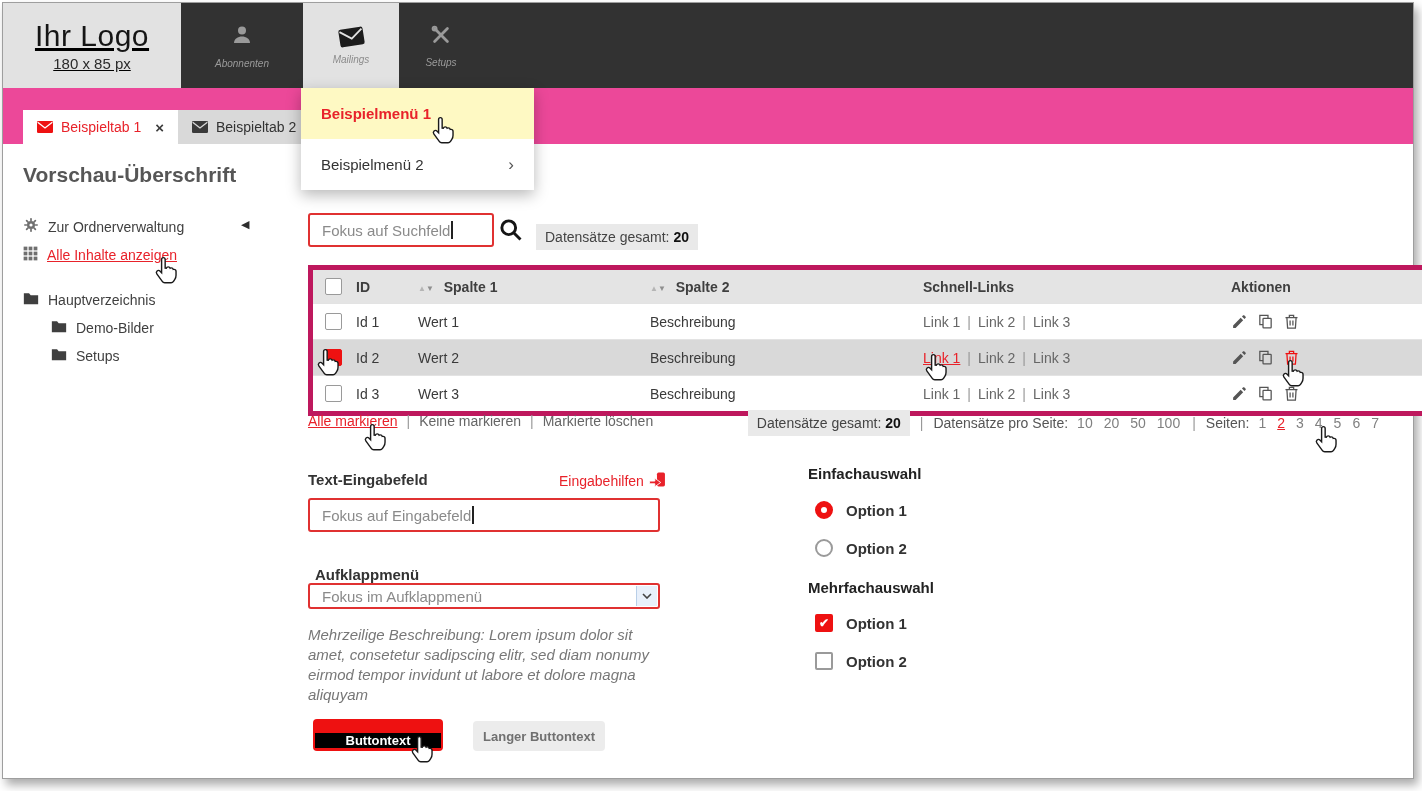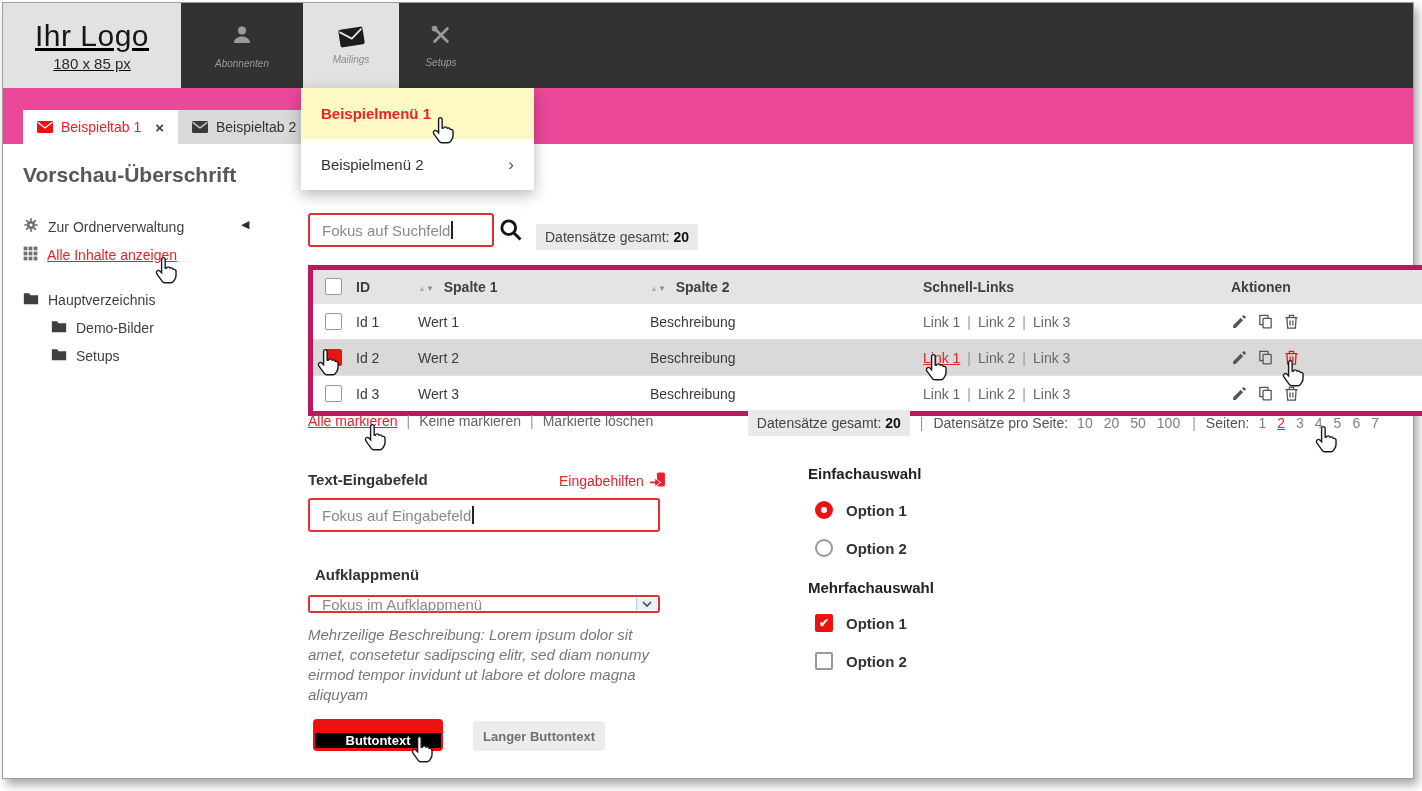--- a/index.html
+++ b/index.html
@@ -71,21 +71,21 @@
   .tfoot-left .sep { color:#999; }
   .tfoot-right { position:absolute; right:32px; top:407px; font-size:14px; color:#555; display:flex; align-items:center; gap:7px; white-space:nowrap; }
   .tfoot-right .num { color:#808080; margin:0 2px; cursor:pointer; text-decoration:none; }
   .tfoot-right .num.cur { color:#e8222a; text-decoration:underline; }
   .tfoot-right .sep { color:#999; margin:0 3px; }
 
   
   .f-label { position:absolute; font-size:15px; font-weight:bold; color:#333; }
   .helper { position:absolute; left:556px; top:468px; font-size:14px; color:#e8222a; display:flex; align-items:center; gap:5px; cursor:pointer; }
   .input-box { left:305px; top:495px; width:352px; height:34px; }
-  .select-box { left:305px; top:592px; width:352px; height:18px; padding-right:10px; cursor:pointer; }
+  .select-box { left:305px; top:580px; width:352px; height:26px; padding-right:10px; cursor:pointer; }
   .sel-arrow { position:absolute; right:1px; top:1px; bottom:1px; width:21px; background:#e8f0fb;
                border-left:1px solid #b9cfe8; display:flex; align-items:center; justify-content:center; }
   .desc { position:absolute; left:305px; top:622px; width:362px; font-size:15px; font-style:italic; color:#777; line-height:20px; }
   .btn-primary { position:absolute; left:310px; top:716px; width:130px; height:32px; background:#ee1111; border-radius:4px; cursor:pointer; }
   .btn-primary .band { position:absolute; left:2px; right:2px; top:14px; height:15px; background:#000;
                        display:flex; align-items:center; justify-content:center; }
   .btn-primary .band span { color:#fff; font-size:13px; font-weight:bold; }
   .btn-secondary { position:absolute; left:470px; top:718px; width:132px; height:30px; background:#ececec; border-radius:4px;
                    display:flex; align-items:center; justify-content:center; font-size:13px; font-weight:bold; color:#707070; cursor:pointer; }
 

